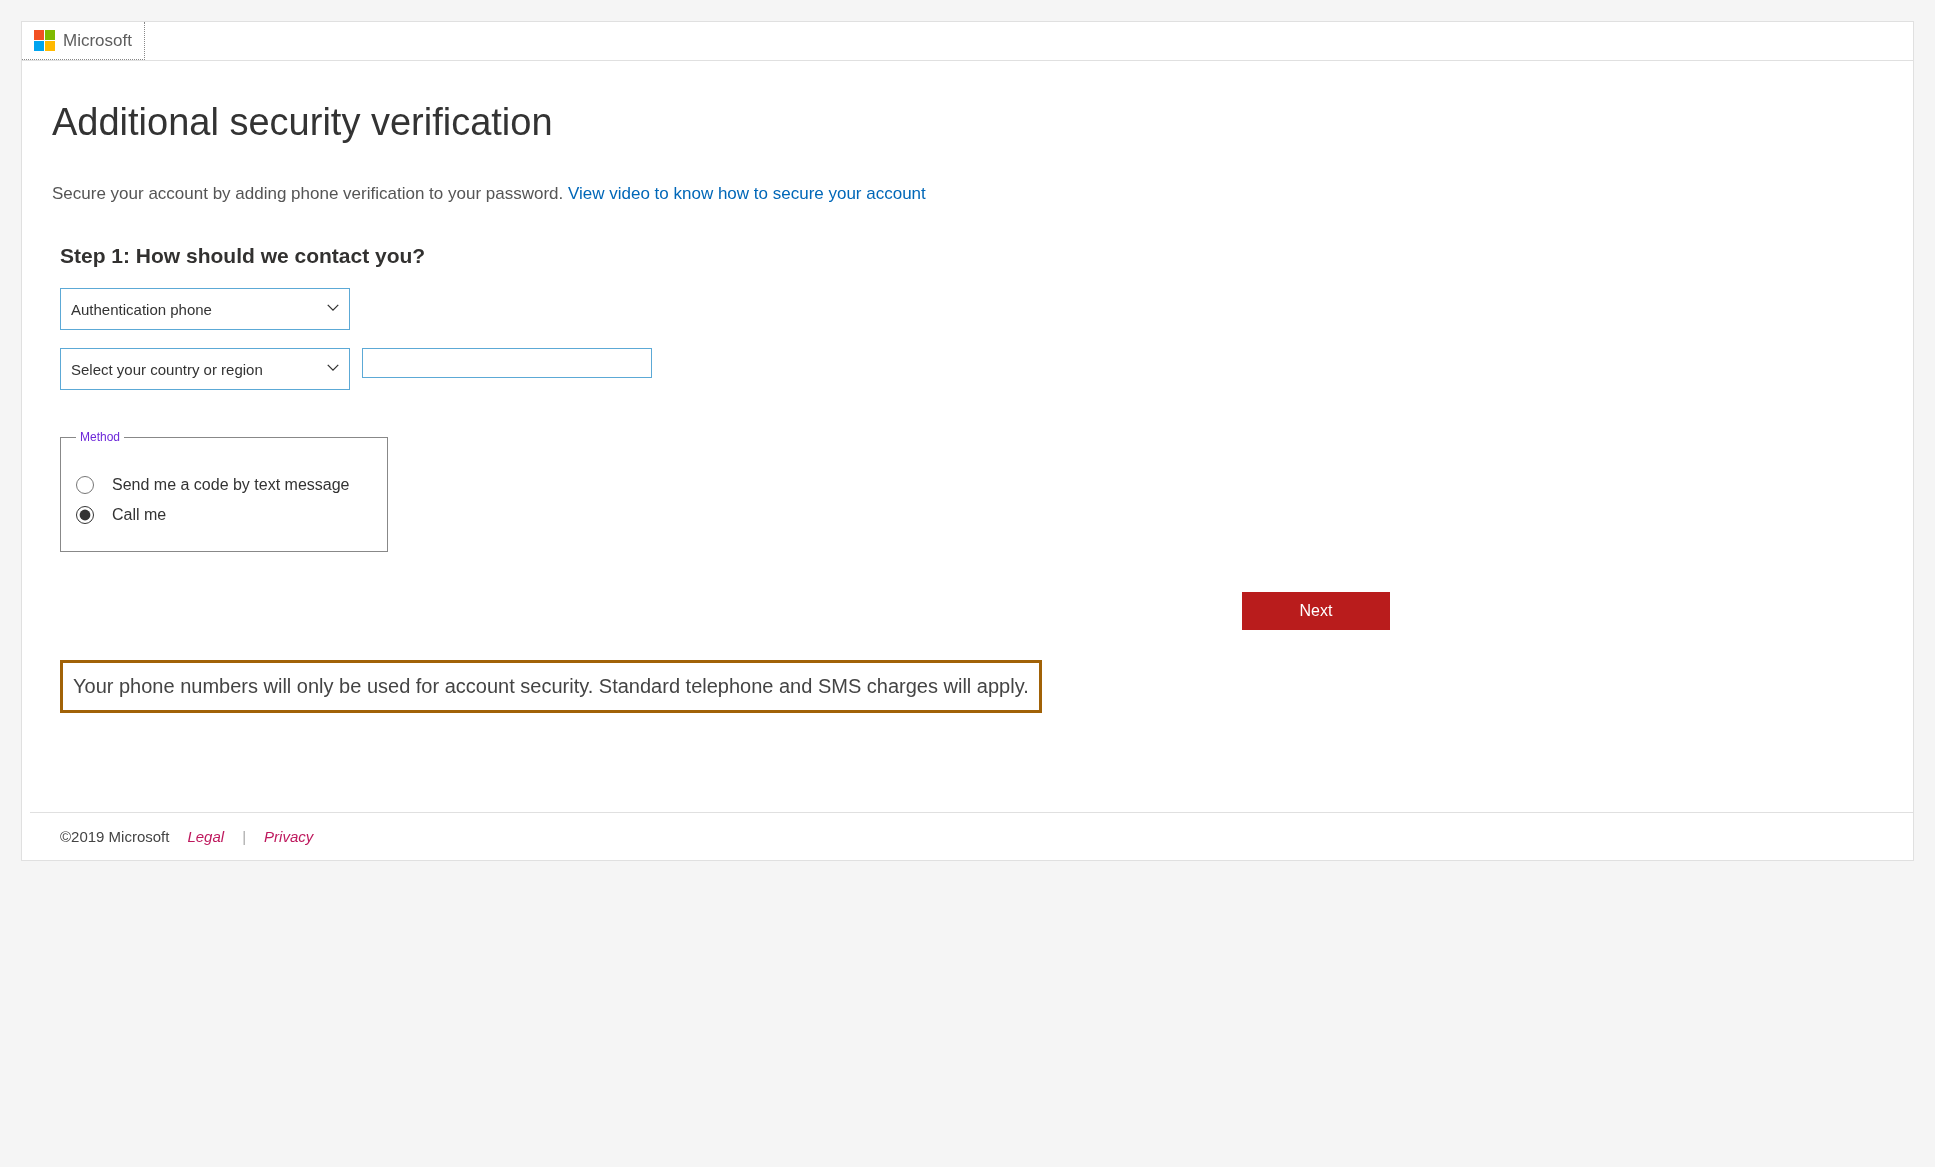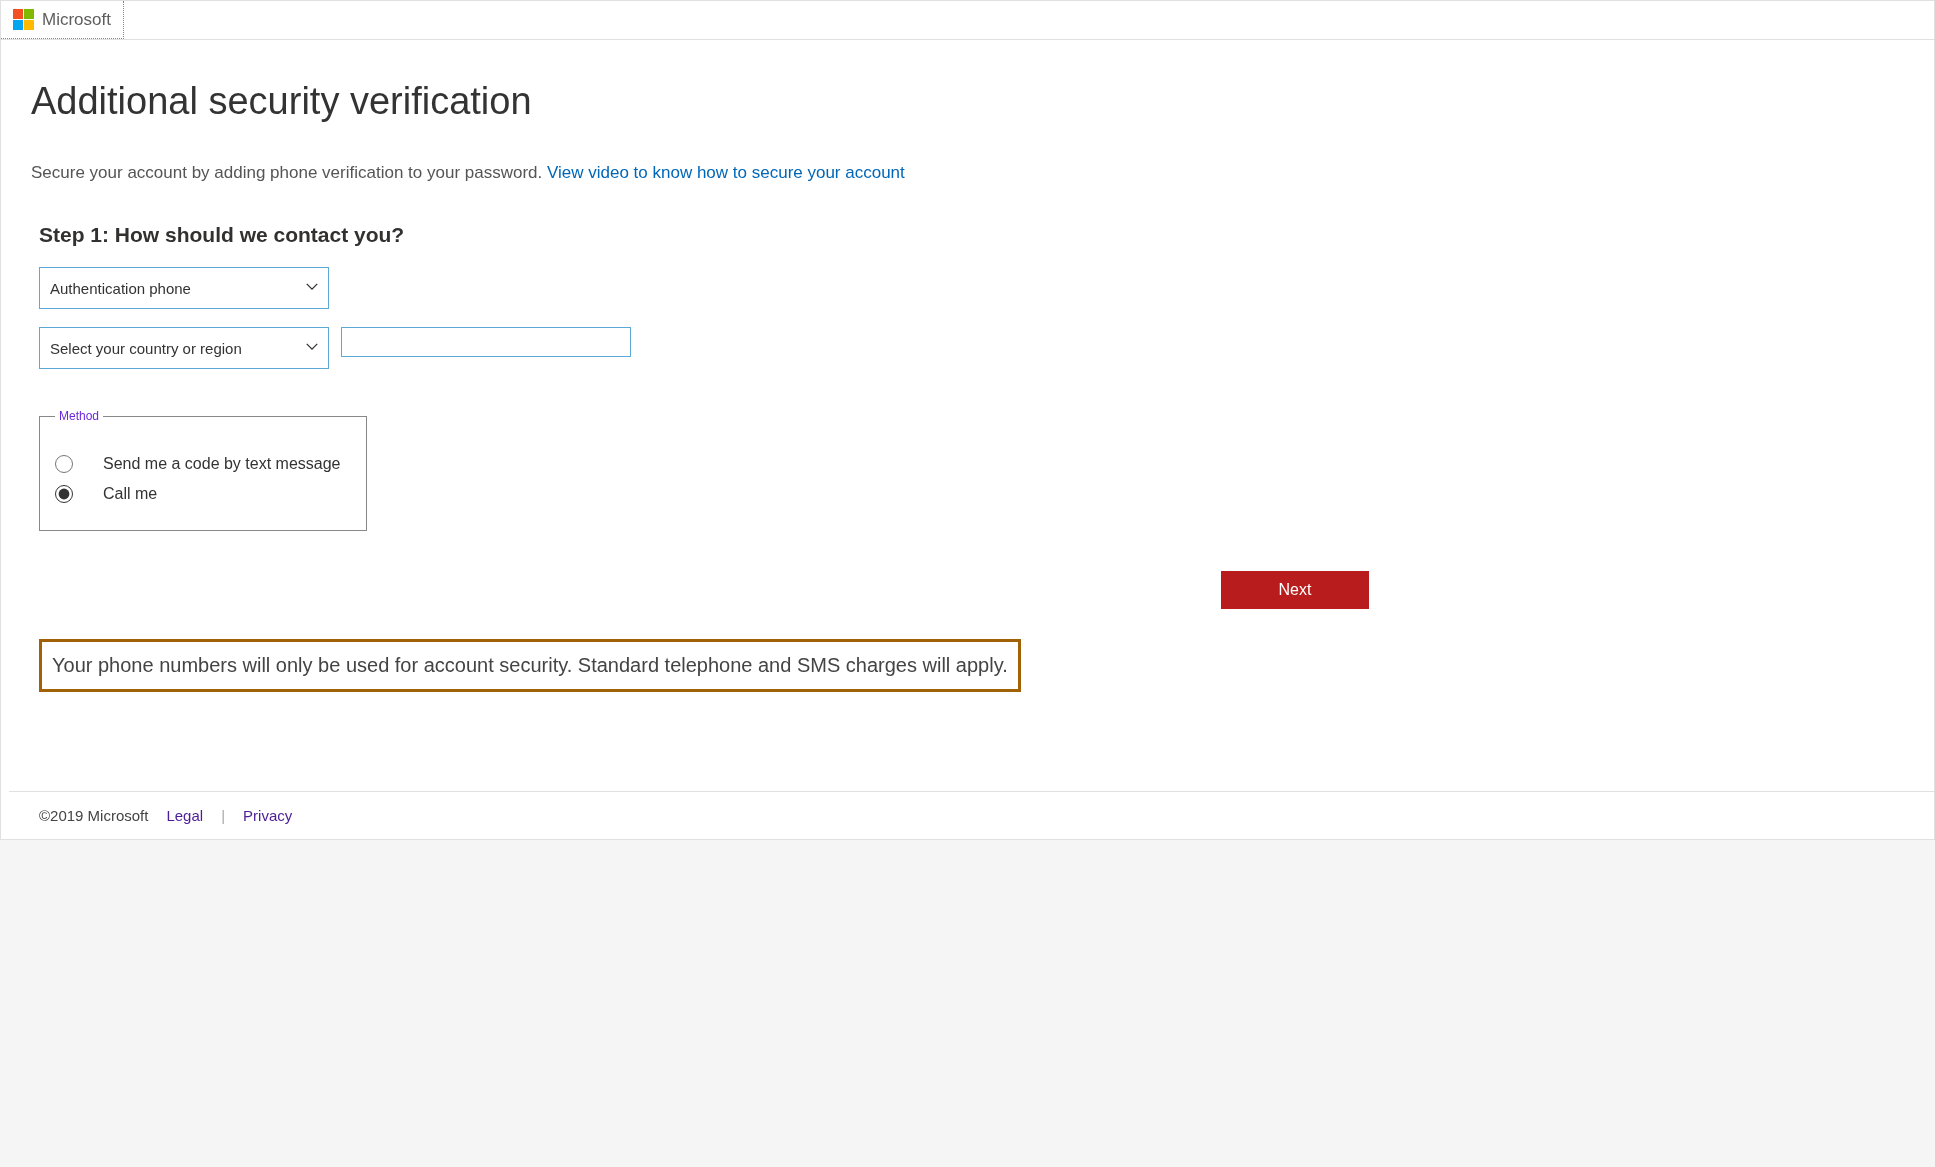--- a/index.html
+++ b/index.html
@@ -8,21 +8,21 @@
       padding: 0;
     }
     body {
       font-family: "Segoe UI", Tahoma, Geneva, Verdana, sans-serif;
       background: #f5f5f5;
       color: #333;
       font-size: 15px;
     }
     .page-wrapper {
       background: #fff;
-      margin: 0;
+      margin: 21px;
       border: 1px solid #e0e0e0;
       min-height: 840px;
       position: relative;
       padding-bottom: 60px;
     }
     .header {
       display: flex;
       align-items: center;
       padding: 8px 12px;
       border: 1px dotted #888;
@@ -125,21 +125,20 @@
     }
     fieldset.method-group legend {
       padding: 0 4px;
       color: #6d28d9;
       font-size: 12px;
     }
     .radio-row {
       display: flex;
       align-items: center;
       margin: 12px 0;
-      gap: 12px;
     }
     .radio-row input[type="radio"] {
       width: 18px;
       height: 18px;
       margin-right: 18px;
       accent-color: #333;
     }
     .radio-row label {
       font-size: 16px;
       color: #333;
@@ -176,22 +175,23 @@
       right: 0;
       border-top: 1px solid #e0e0e0;
       padding: 15px 30px;
       font-size: 15px;
       color: #444;
       display: flex;
       align-items: center;
       gap: 18px;
     }
     .footer a {
-      color: #4c1d95;
+      color: #be185d;
       text-decoration: none;
+      font-style: italic;
     }
     .footer .sep {
       color: #aaa;
     }
     svg.chevron-svg {
       width: 14px;
       height: 14px;
     }
   </style>
 </head>

